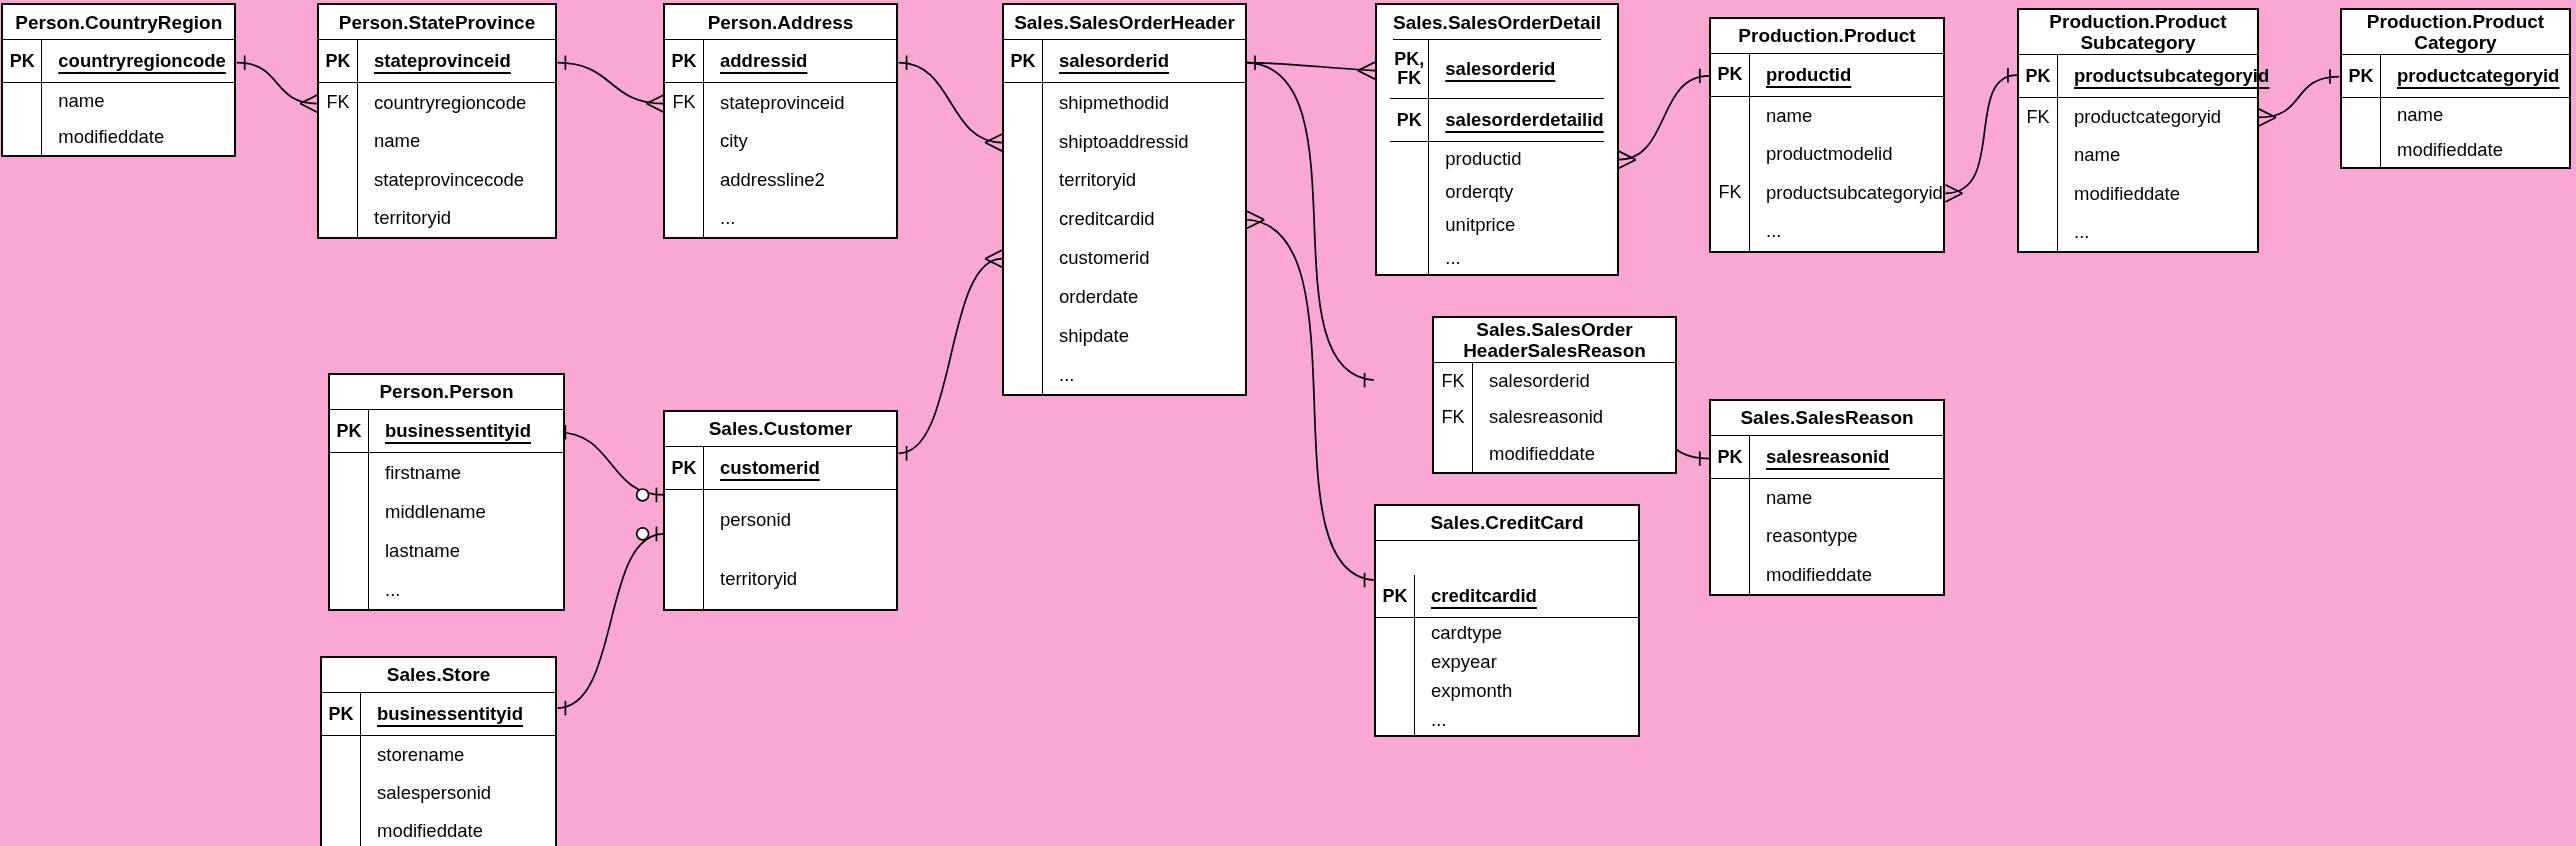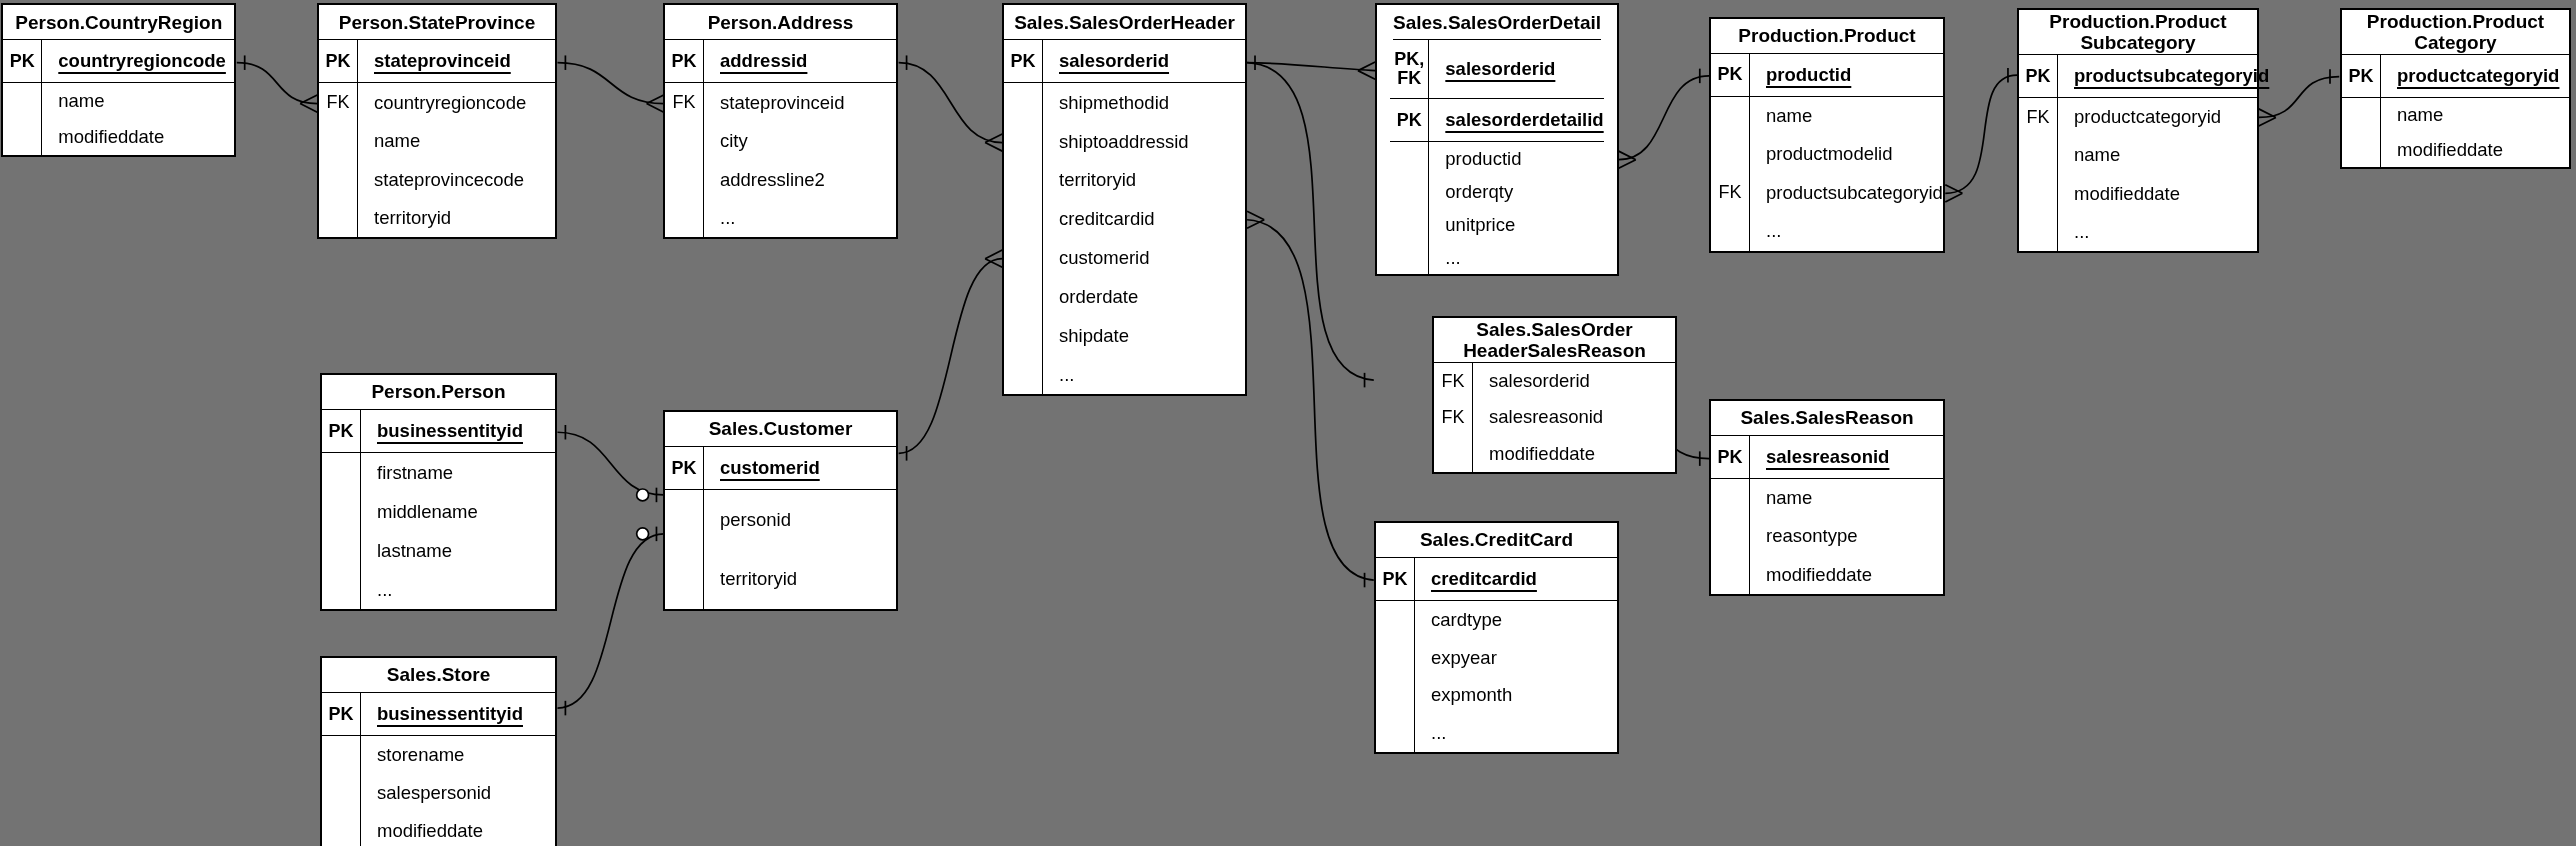--- a/index.html
+++ b/index.html
@@ -1,17 +1,17 @@
 <!DOCTYPE html>
 <html style="font-size:10.6px"><head>
 <meta charset="utf-8">
 <style>
   html,body{margin:0;padding:0;background:#ffffff;}
   .canvas{
-    position:relative;width:2576px;height:846px;background:#737373;
+    position:relative;width:2576px;height:846px;background:#f9a8d4;
     font-family:"Liberation Sans",sans-serif;color:#000;overflow:hidden;
   }
   .table{
     position:absolute;border:2px solid #000;background:#fff;
     display:flex;flex-direction:column;box-sizing:border-box;
   }
   .t-title{
     flex:0 0 34px;border-bottom:1.3px solid #000;
     display:flex;align-items:center;justify-content:center;
     font-weight:bold;font-size:19px;line-height:1.12;
@@ -319,21 +319,21 @@
           <div class="key"></div>
           <div class="fname">name</div>
         </div>
         <div class="row plain">
           <div class="key"></div>
           <div class="fname">modifieddate</div>
         </div>
       </div>
   </div>
 
-  <div class="table" style="left:320px;top:373px;width:237px;height:238px;">
+  <div class="table" style="left:328px;top:373px;width:237px;height:238px;">
     <div class="t-title">Person.Person</div>
     <div class="t-rows">
         <div class="row pk">
           <div class="key">PK</div>
           <div class="fname">businessentityid</div>
         </div>
         <div class="row plain">
           <div class="key"></div>
           <div class="fname">firstname</div>
         </div>
@@ -426,21 +426,21 @@
           <div class="key"></div>
           <div class="fname">reasontype</div>
         </div>
         <div class="row plain">
           <div class="key"></div>
           <div class="fname">modifieddate</div>
         </div>
       </div>
   </div>
 
-  <div class="table" style="left:1374px;top:521px;width:245px;height:233px;">
+  <div class="table" style="left:1374px;top:504px;width:266px;height:233px;gap:34px;">
     <div class="t-title">Sales.CreditCard</div>
     <div class="t-rows">
         <div class="row pk">
           <div class="key">PK</div>
           <div class="fname">creditcardid</div>
         </div>
         <div class="row plain">
           <div class="key"></div>
           <div class="fname">cardtype</div>
         </div>

